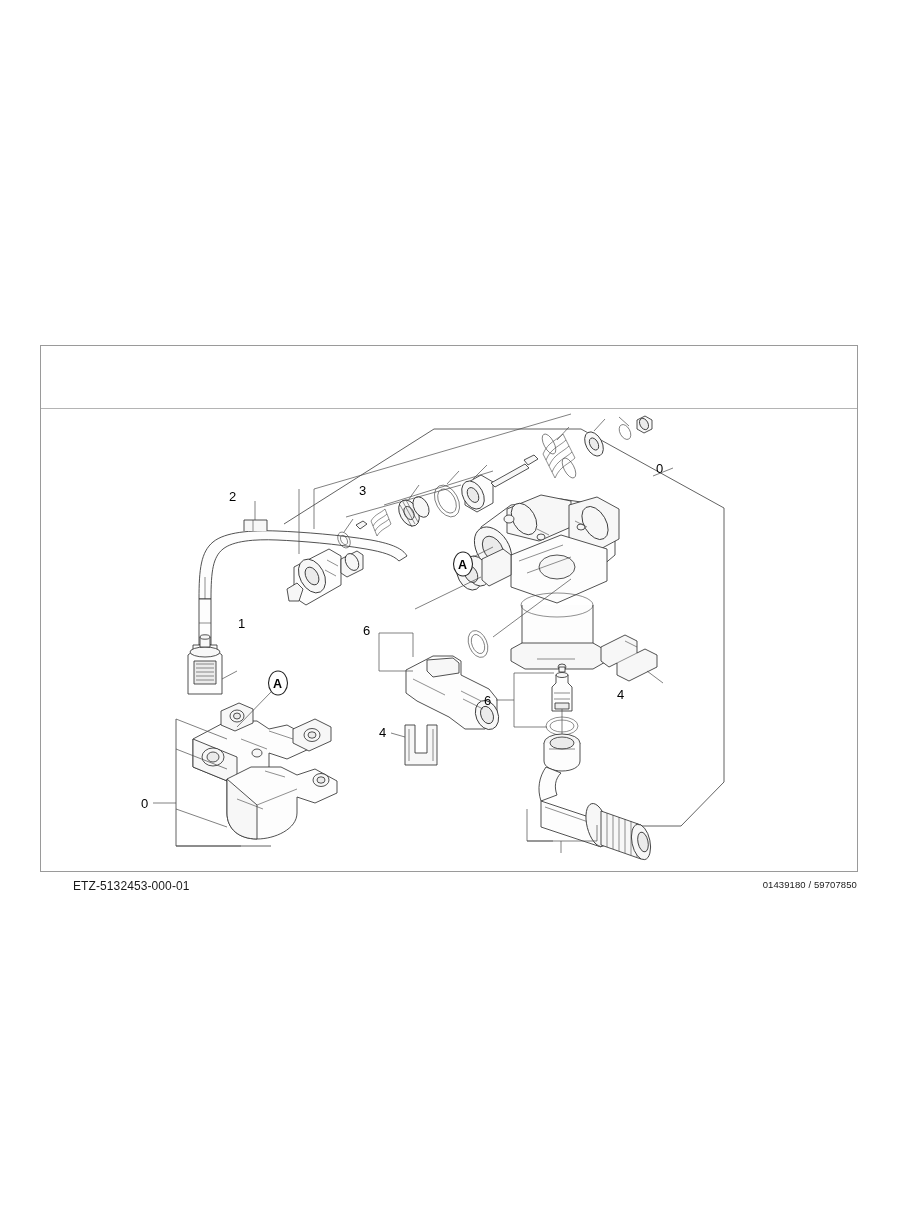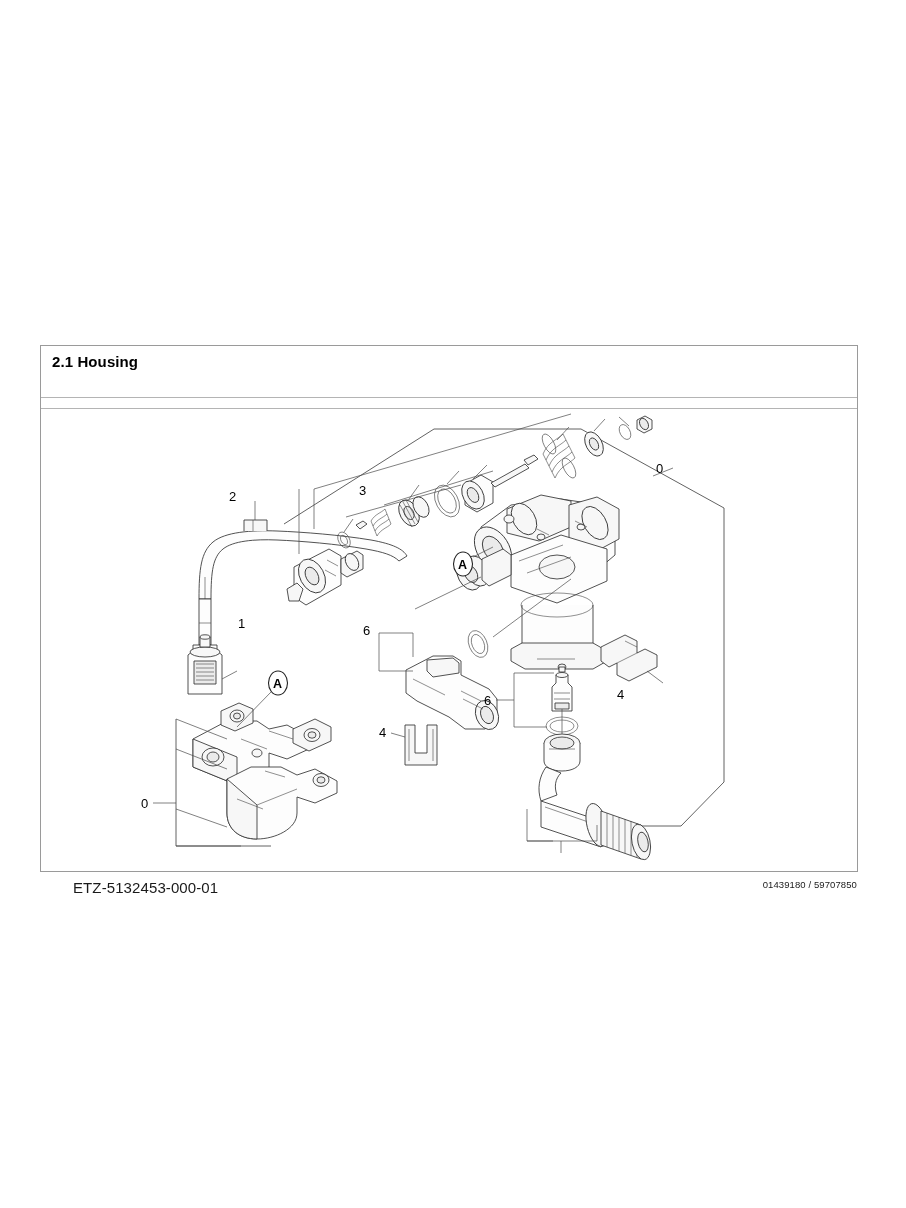--- a/index.html
+++ b/index.html
@@ -88,21 +88,21 @@
     position: absolute;
     left: 40px;
     top: 879px;
     width: 818px;
     height: 16px;
   }
   #footer-left {
     position: absolute;
     left: 1px;
     top: 0;
-    font-size: 15px;
+    font-size: 12px;
     color: #1a1a1a;
     letter-spacing: 0.1px;
     padding-left: 32px;
   }
   #footer-right {
     position: absolute;
     right: 1px;
     top: 0;
     font-size: 9.5px;
     color: #1a1a1a;
@@ -130,23 +130,20 @@
   }
   .ellipse-a { fill: #fff; stroke: #222; stroke-width: 1.1; }
 </style>
 </head>
 <body>
 
 <div id="page">
 
   <div id="panel">
 
-    <div id="title-band">
-      <div id="section-title">2.1 Housing</div>
-    </div>
 
     <div id="sub-band"></div>
 
     <div id="drawing-area">
       <svg id="drawing-svg" viewBox="0 0 818 464" xmlns="http://www.w3.org/2000/svg">
 
         <g>
           <path class="ln" d="M 393 20 L 540 20 L 683 99 L 683 373 L 640 417 L 518 417"></path>
           <path class="ln" d="M 393 20 L 243 115"></path>
           <path class="ln" d="M 135 310 L 135 437 L 230 437"></path>

